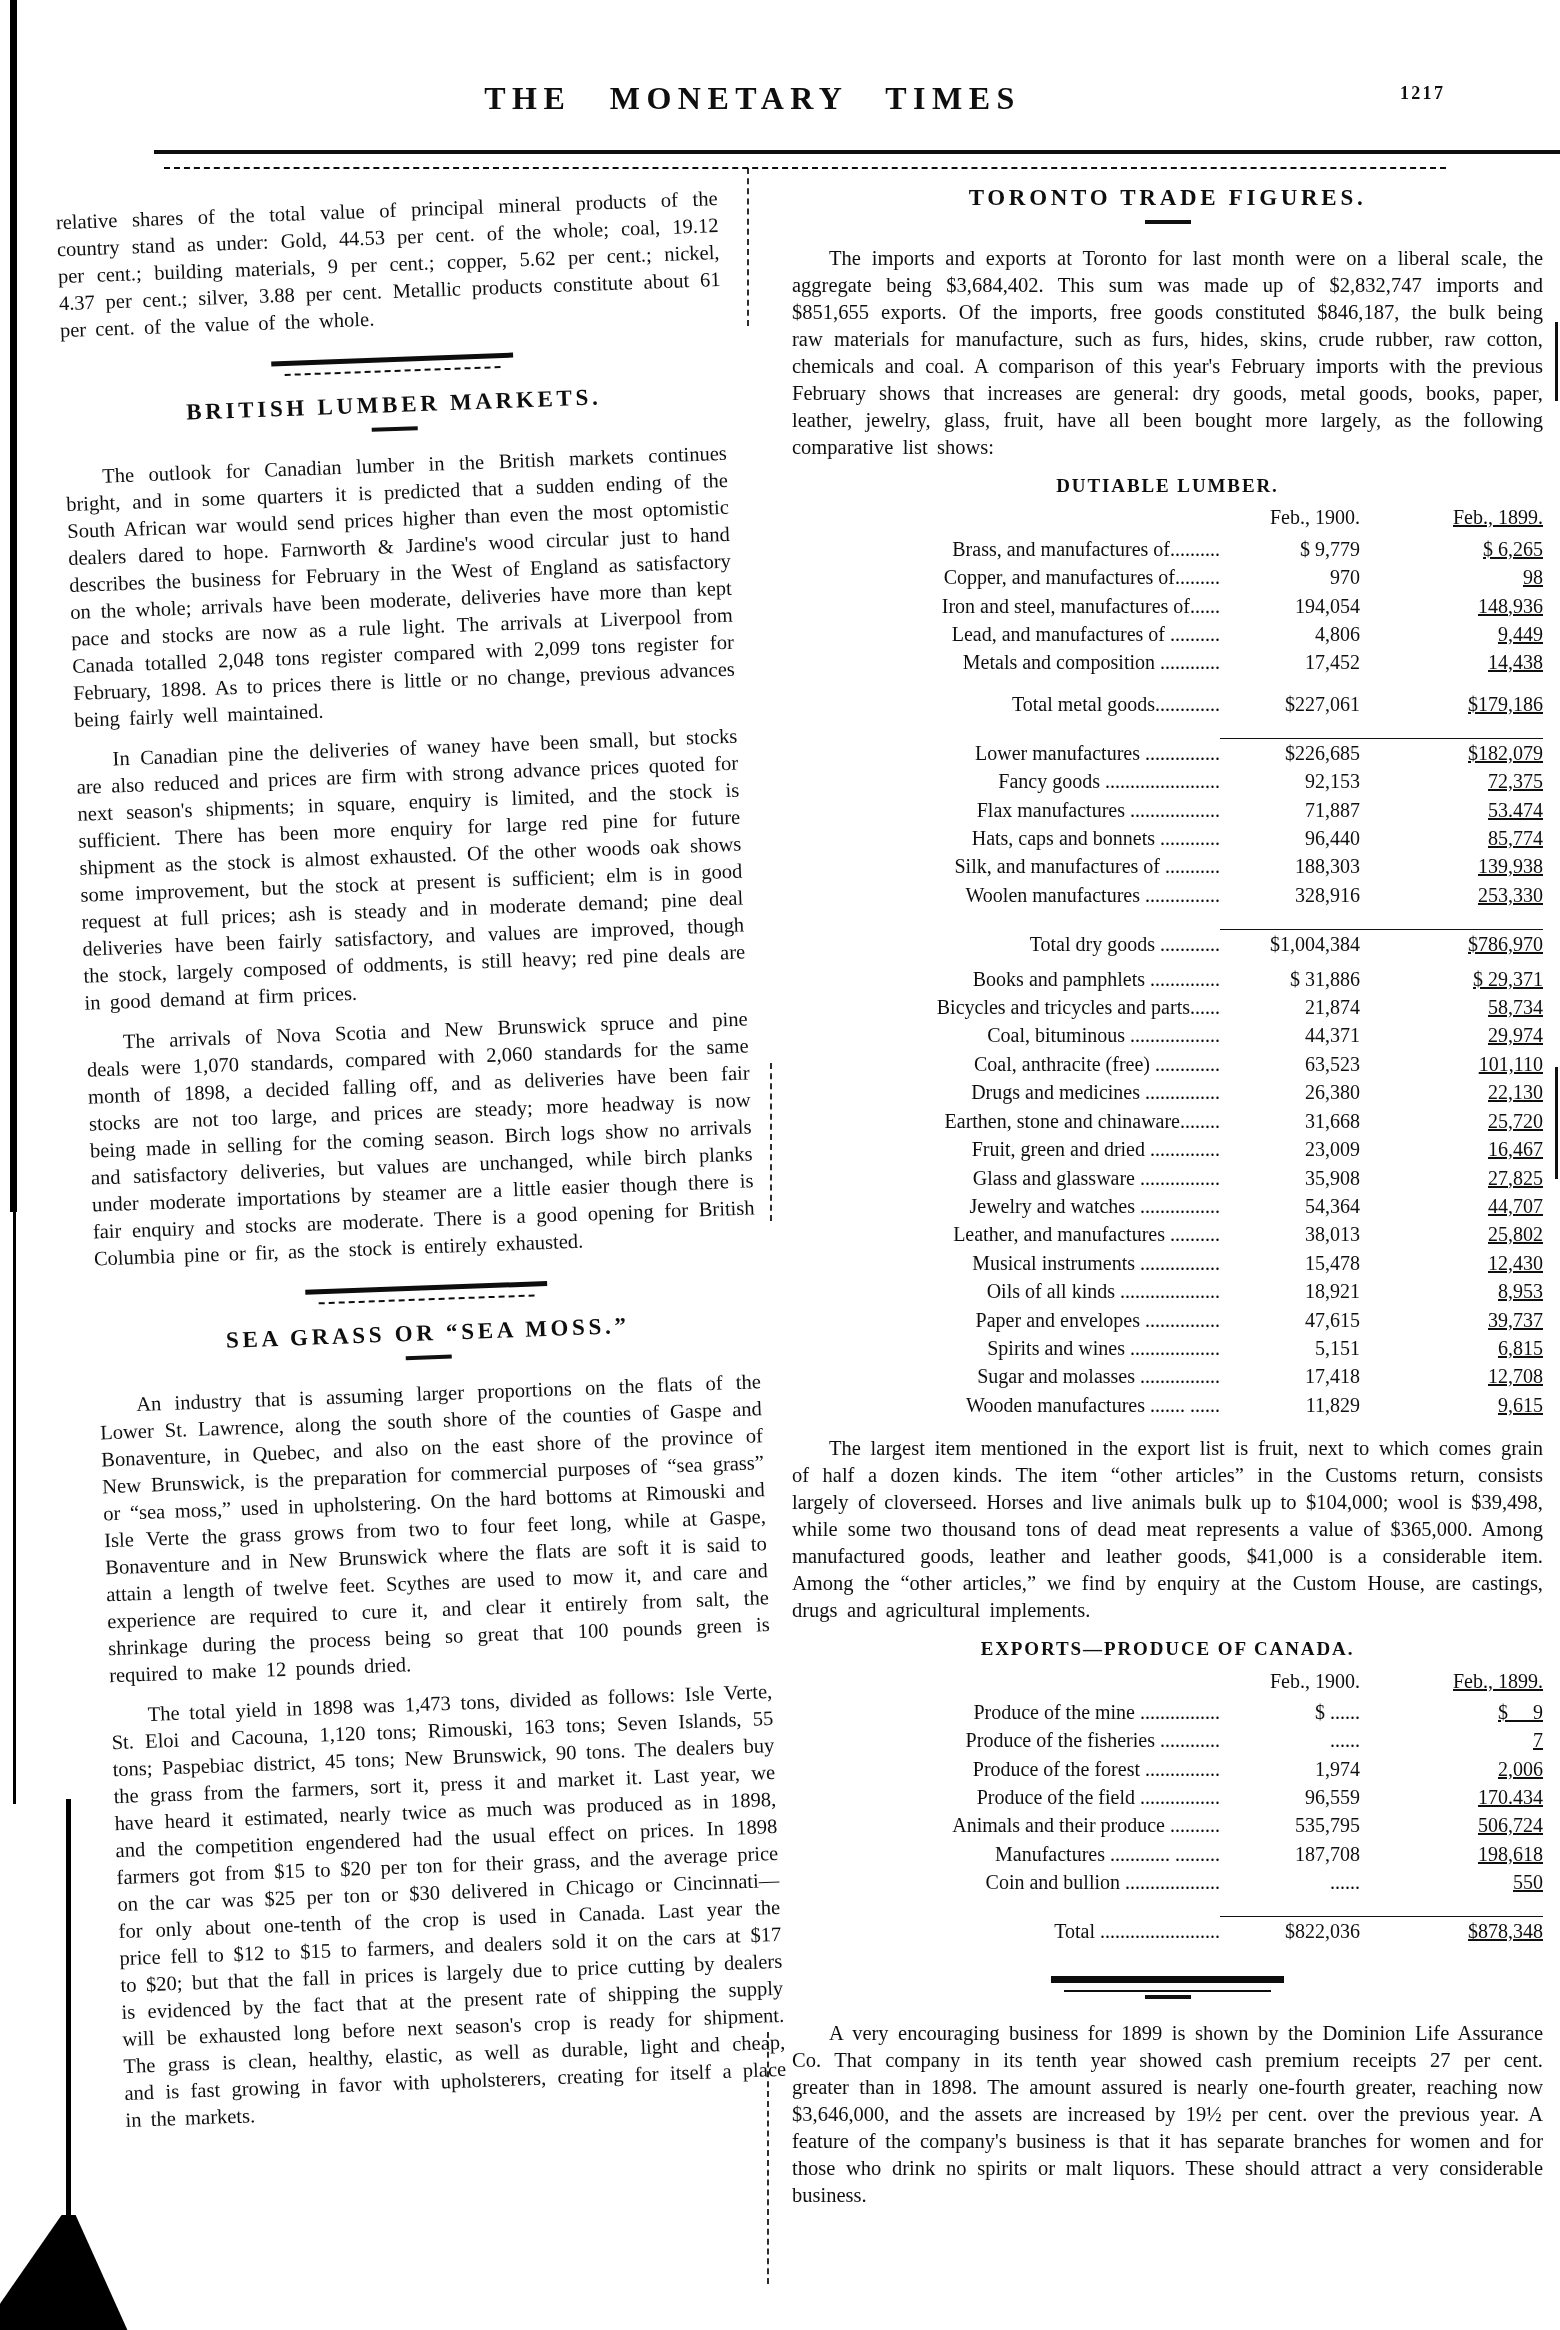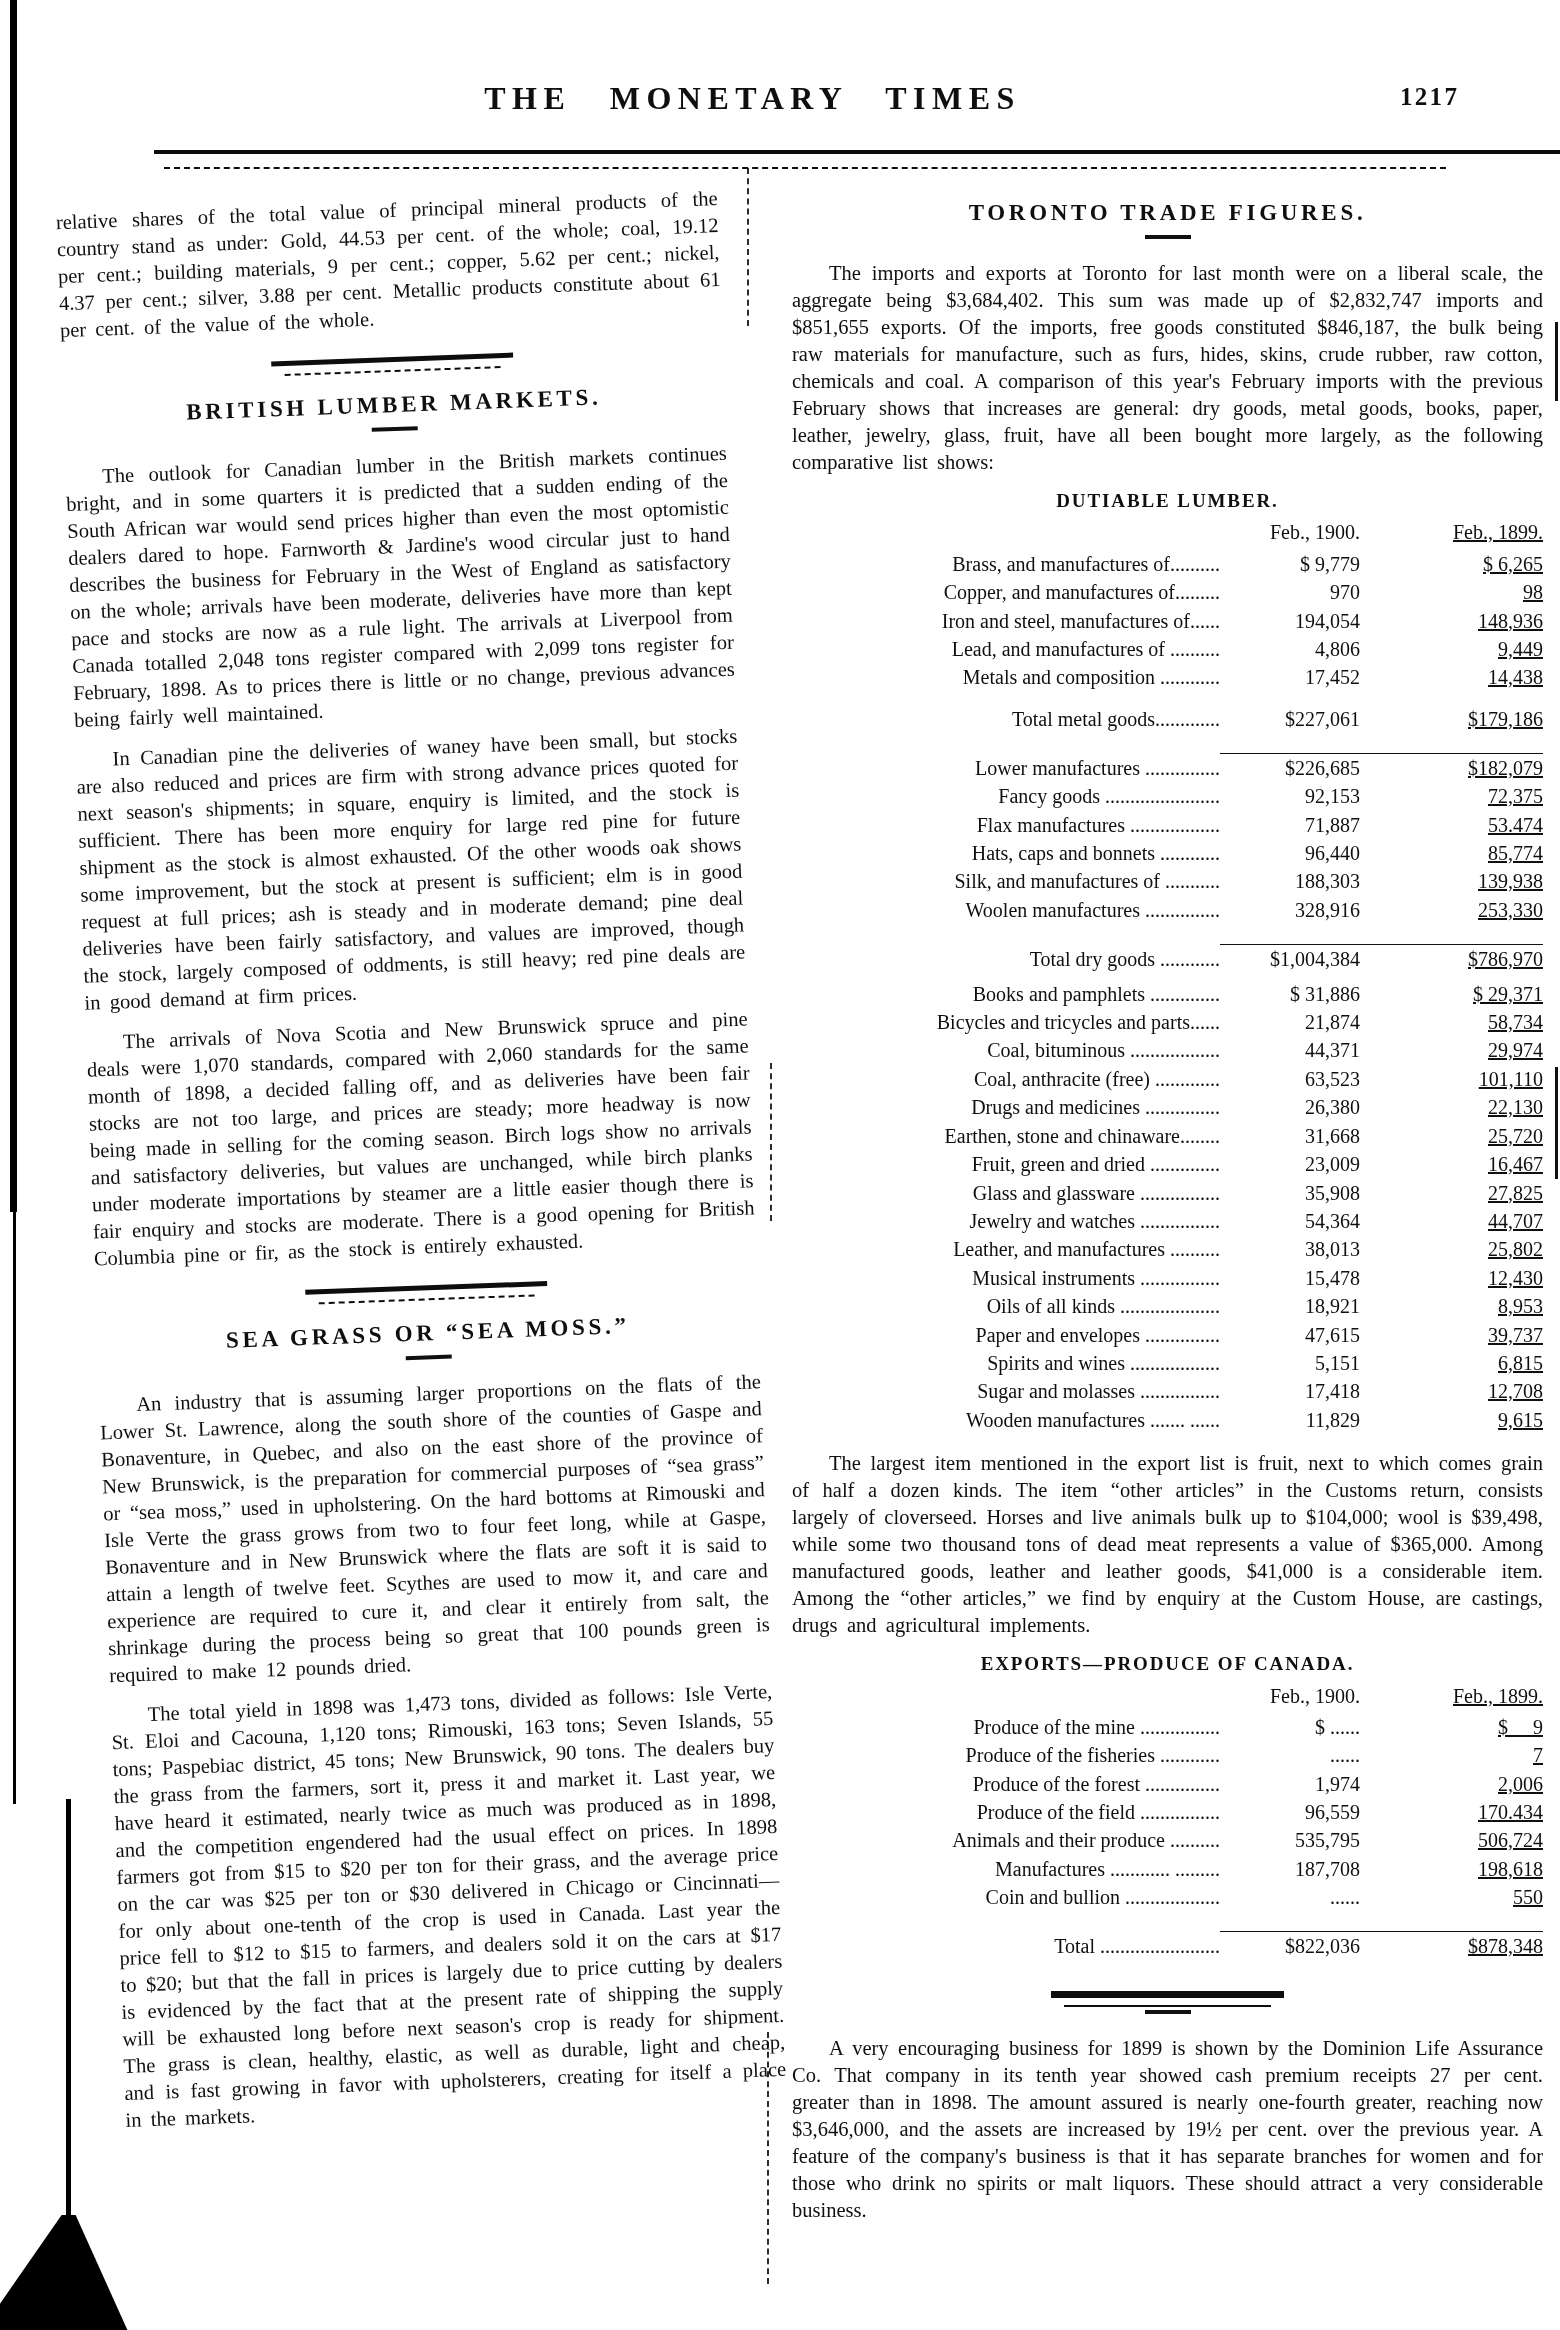--- a/index.html
+++ b/index.html
@@ -2,21 +2,21 @@
 <html style="font-size:7.5px"><head>
 <meta charset="utf-8">
 <style>
   html,body{margin:0;padding:0;background:#6e6e6e;}
   #page{position:relative;width:1561px;height:2358px;background:#ffffff;color:#0f0f0f;
         font-family:"Liberation Serif","DejaVu Serif",serif;overflow:hidden;}
 
   
   .masthead{position:absolute;top:80px;left:0;width:1473px;text-align:center;
             font-size:32px;font-weight:bold;letter-spacing:6.5px;word-spacing:24px;margin-left:16px;}
-  .pageno{position:absolute;top:83px;left:1400px;font-size:25px;font-weight:bold;letter-spacing:2.3px;text-align:right;}
+  .pageno{position:absolute;top:83px;left:1400px;font-size:18px;font-weight:bold;letter-spacing:2.3px;text-align:right;}
   .rule-a{position:absolute;top:150px;left:154px;width:1407px;height:4.2px;background:#0d0d0d;}
   .rule-b{position:absolute;top:167px;left:164px;width:1282px;border-top:2.3px dashed #0d0d0d;}
 
   
   .col{position:absolute;top:185px;text-align:justify;}
   #leftcol{left:55px;width:662px;transform:rotate(-2.1deg);transform-origin:100% 0;}
   #rightcol{left:792px;width:751px;}
 
   p.body{font-size:20.5px;line-height:27px;margin:0 0 13px 0;text-indent:37px;word-spacing:4.2px;}
   p.cont{text-indent:0;}
@@ -94,21 +94,21 @@
       <div class="l1"></div>
         <div class="l2"></div>
     </div>
     <h2 class="sechead">SEA GRASS OR “SEA MOSS.”</h2>
     <div class="hdash"></div>
     <p class="body">An industry that is assuming larger proportions on the flats of the Lower St. Lawrence, along the south shore of the counties of Gaspe and Bonaventure, in Quebec, and also on the east shore of the province of New Brunswick, is the preparation for commercial purposes of “sea grass” or “sea moss,” used in upholstering.  On the hard bottoms at Rimouski and Isle Verte the grass grows from two to four feet long, while at Gaspe, Bonaventure and in New Brunswick where the flats are soft it is said to attain a length of twelve feet.  Scythes are used to mow it, and care and experience are required to cure it, and clear it entirely from salt, the shrinkage during the process being so great that 100 pounds green is required to make 12 pounds dried.</p>
     <p class="body">The total yield in 1898 was 1,473 tons, divided as follows: Isle Verte, St. Eloi and Cacouna, 1,120 tons; Rimouski, 163 tons; Seven Islands, 55 tons; Paspebiac district, 45 tons; New Brunswick, 90 tons.  The dealers buy the grass from the farmers, sort it, press it and market it.  Last year, we have heard it estimated, nearly twice as much was produced as in 1898, and the competition engendered had the usual effect on prices.  In 1898 farmers got from $15 to $20 per ton for their grass, and the average price on the car was $25 per ton or $30 delivered in Chicago or Cincinnati—for only about one-tenth of the crop is used in Canada.  Last year the price fell to $12 to $15 to farmers, and dealers sold it on the cars at $17 to $20; but that the fall in prices is largely due to price cutting by dealers is evidenced by the fact that at the present rate of shipping the supply will be exhausted long before next season's crop is ready for shipment.  The grass is clean, healthy, elastic, as well as durable, light and cheap, and is fast growing in favor with upholsterers, creating for itself a place in the markets.</p>
   </div>
 
   <div id="rightcol" class="col">
-    <h2 class="sechead" style="margin-top:15px;">TORONTO TRADE FIGURES.</h2>
+    <h2 class="sechead" style="margin-top:0;">TORONTO TRADE FIGURES.</h2>
     <div class="hdash"></div>
     <p class="body">The imports and exports at Toronto for last month were on a liberal scale, the aggregate being $3,684,402.  This sum was made up of $2,832,747 imports and $851,655 exports.  Of the imports, free goods constituted $846,187, the bulk being raw materials for manufacture, such as furs, hides, skins, crude rubber, raw cotton, chemicals and coal.  A comparison of this year's February imports with the previous February shows that increases are general: dry goods, metal goods, books, paper, leather, jewelry, glass, fruit, have all been bought more largely, as the following comparative list shows:</p>
 
     <h3 class="tblhead">DUTIABLE LUMBER.</h3>
     <div class="trow thead">
       <span class="tlabel"></span>
       <span class="tval v1">Feb., 1900.</span>
       <span class="tval v2">Feb., 1899.</span>
     </div>
     <div>

